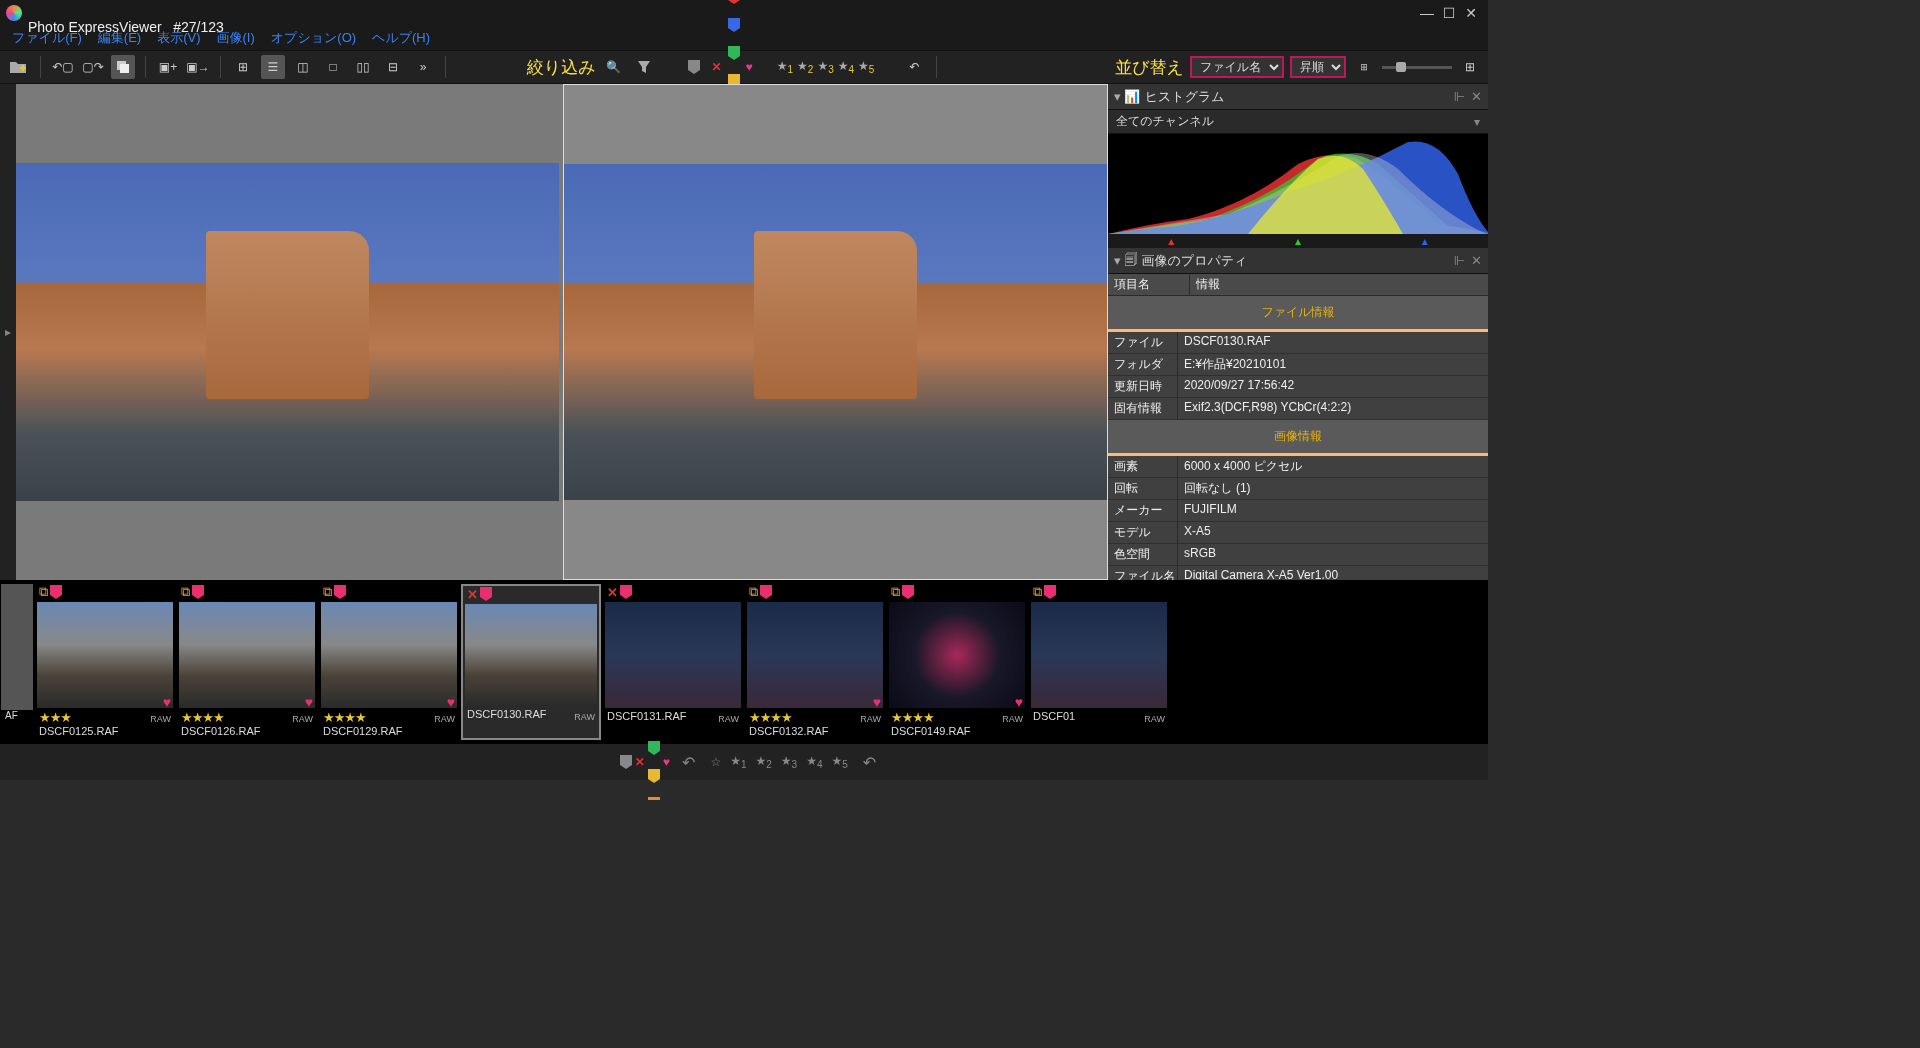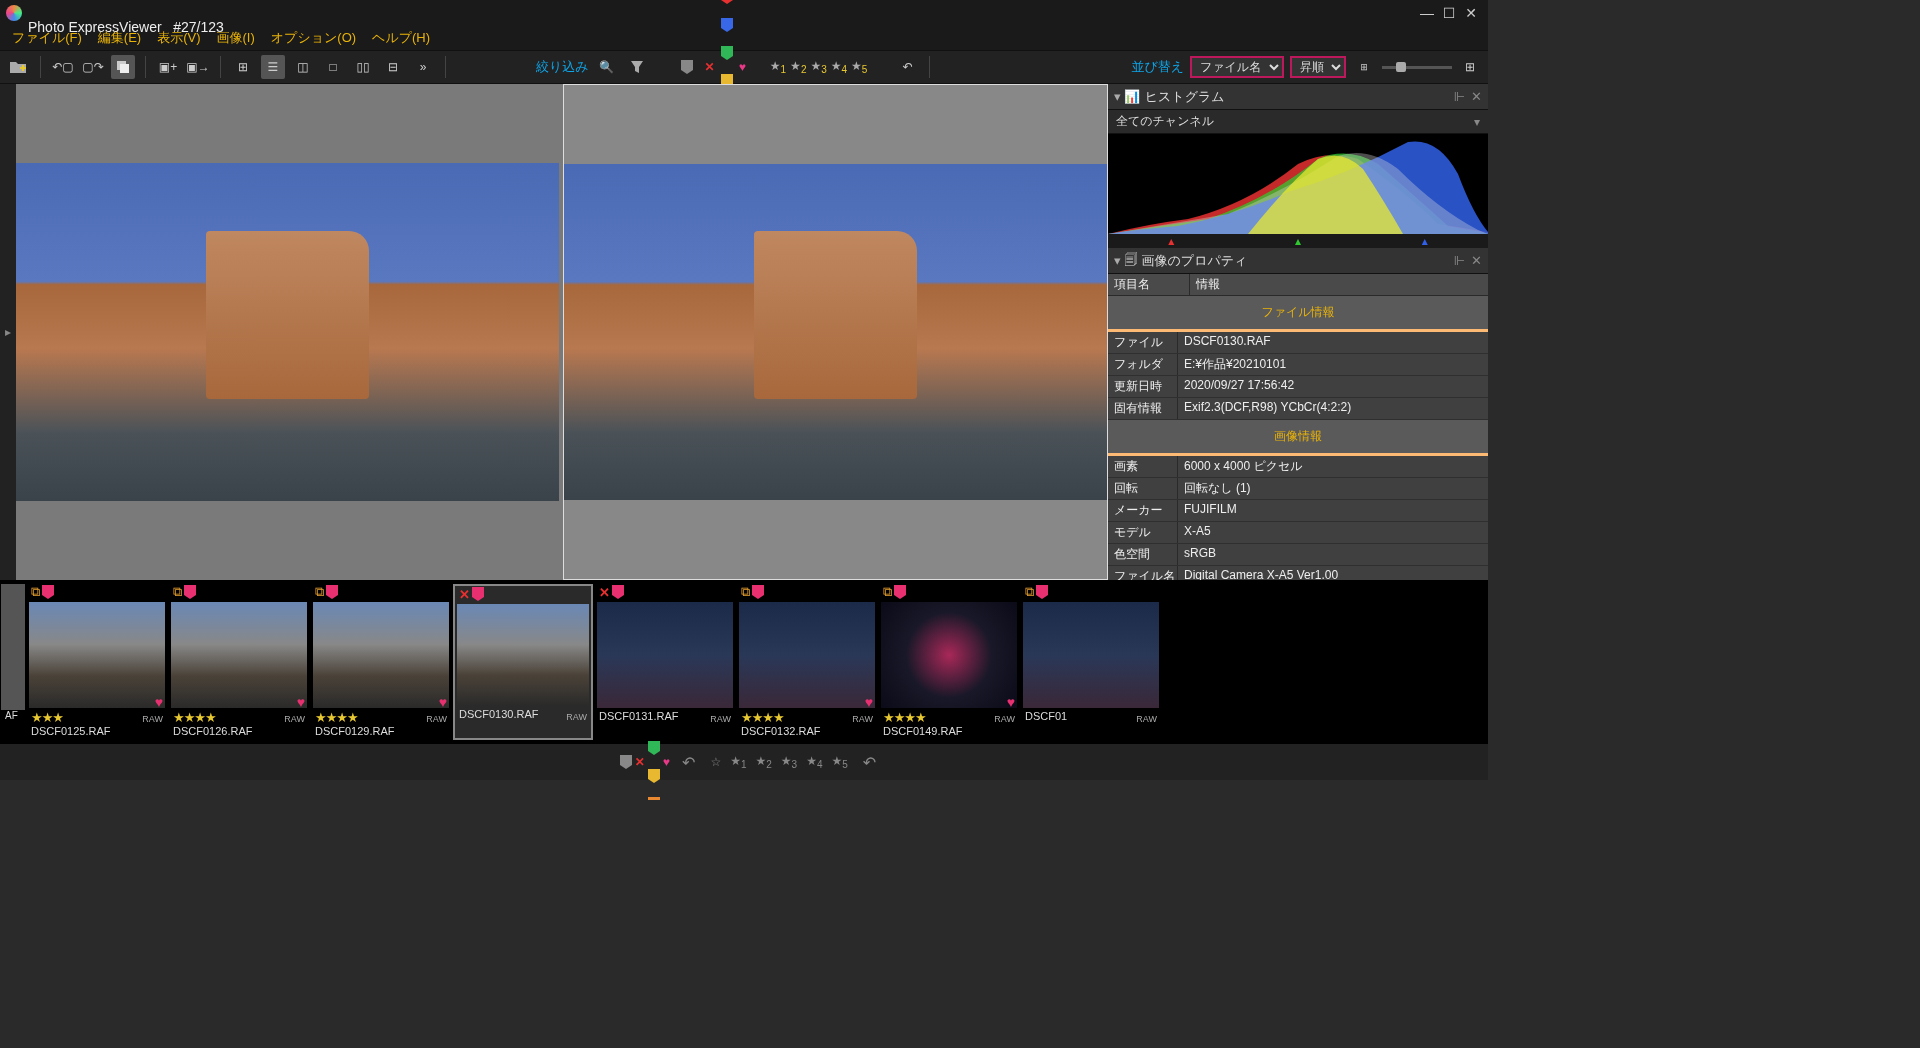--- a/index.html
+++ b/index.html
@@ -7,28 +7,28 @@
 
 
 .titlebar { height: 26px; background: #1a1a1a; display: flex; align-items: center; padding: 0 6px; }
 .titlebar .logo { width: 16px; height: 16px; border-radius: 50%; background: conic-gradient(#e84, #4e8, #48e, #e48, #e84); margin-right: 6px; }
 .titlebar .title { font-size: 14px; color: #eee; margin-top: 28px; }
 .titlebar .spacer { flex: 1; }
 .titlebar .winbtn { width: 22px; height: 22px; display: flex; align-items: center; justify-content: center; color: #ccc; cursor: pointer; font-size: 14px; }
 
 
 .menubar { height: 24px; background: #1a1a1a; display: flex; align-items: center; padding: 0 4px; gap: 0; }
-.menubar .menu { padding: 2px 8px; color: #eab308; cursor: pointer; font-size: 13px; }
+.menubar .menu { padding: 2px 8px; color: #3b82f6; cursor: pointer; font-size: 13px; }
 
 
 .toolbar { height: 34px; background: #222; display: flex; align-items: center; padding: 0 6px; gap: 6px; border-top: 1px solid #111; border-bottom: 1px solid #111; }
 .toolbar .sep { width: 1px; height: 22px; background: #444; margin: 0 4px; }
 .toolbar .btn { width: 24px; height: 24px; display: flex; align-items: center; justify-content: center; color: #ccc; cursor: pointer; border-radius: 2px; }
 .toolbar .btn.active { background: #555; }
-.toolbar .label { color: #0ea5e9; font-size: 13px; }
+.toolbar .label { color: #fde047; font-size: 17px; }
 .toolbar select { background: #333; color: #ddd; border: 2px solid #be185d; font-size: 12px; padding: 1px 4px; }
 .toolbar .slider { width: 70px; height: 3px; background: #555; position: relative; }
 .toolbar .slider::after { content: ""; position: absolute; left: 20%; top: -4px; width: 10px; height: 10px; background: #aaa; border-radius: 2px; }
 
 
 .main { display: flex; height: 496px; }
 .left-handle { width: 16px; background: #222; display: flex; align-items: center; justify-content: center; color: #888; cursor: pointer; }
 .preview-wrap { flex: 1; background: #7a7a7a; display: flex; gap: 4px; padding: 0; }
 .preview-pane { flex: 1; background: #7a7a7a; display: flex; align-items: center; justify-content: center; position: relative; }
 .preview-pane.right { border: 1px solid #ddd; background: #888; }
@@ -272,21 +272,21 @@
       <div class="prop-row">
           <div class="k">ファイル名</div>
           <div class="v">Digital Camera X-A5 Ver1.00</div>
         </div>
 
     </div>
   </div>
 </div>
 
 <div class="thumbstrip">
-  <div class="thumb" style="width:24px;min-width:24px">
+  <div class="thumb" style="width:32px;min-width:24px">
       <div style="flex:1;background:#555"></div>
       <div class="info">
         <span class="name" style="font-size:10px">AF</span>
       </div>
     </div>
   <div id="thumbs" style="display: flex;">
       <div class="thumb">
         <div class="badges">
           <span class="copy-icon">⧉</span>
           <span class="house-icon">

